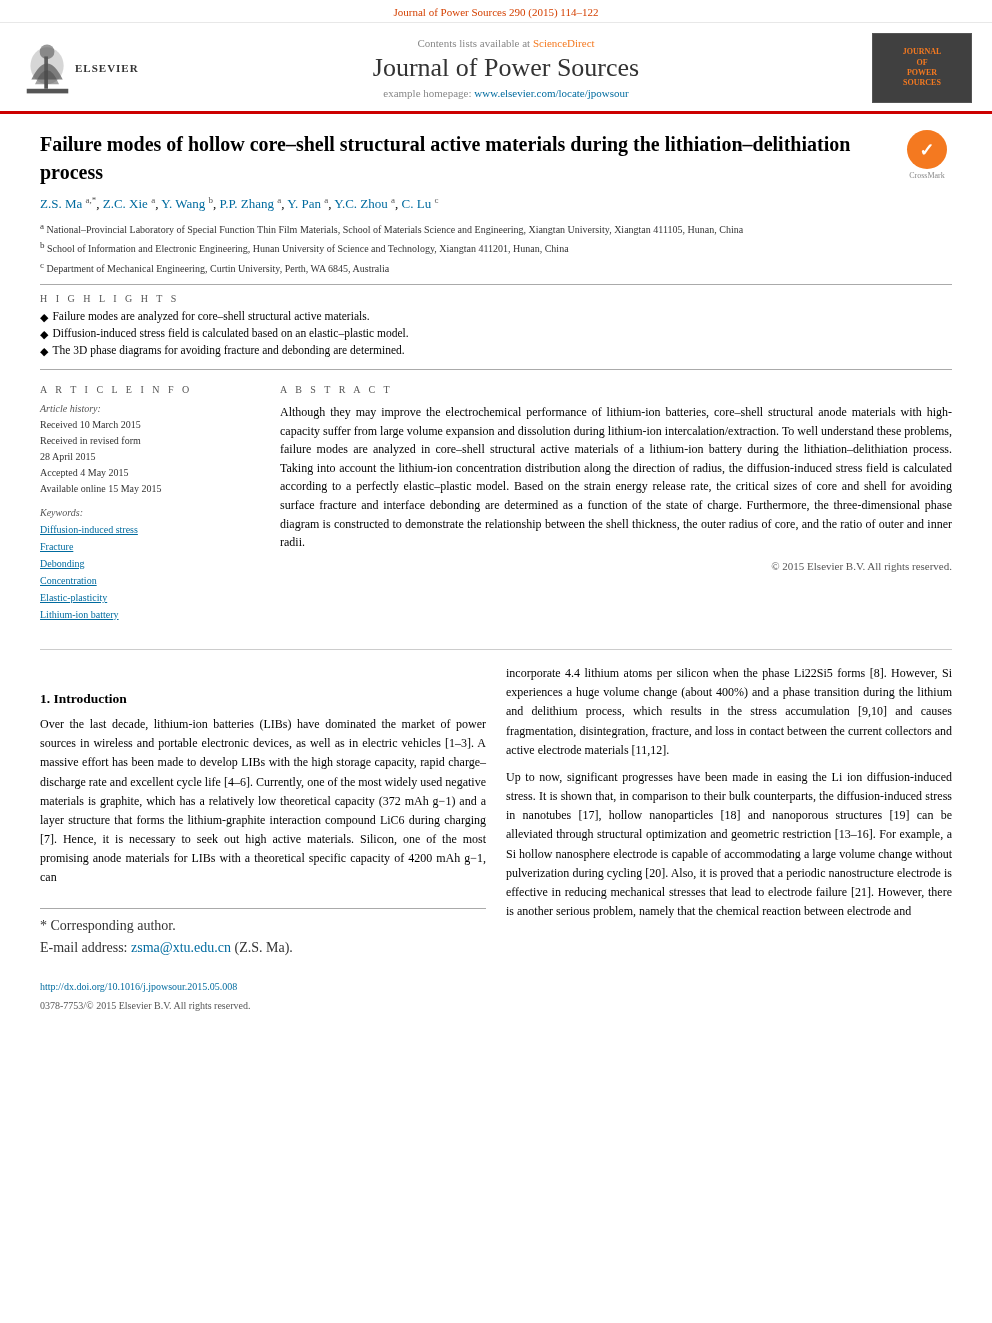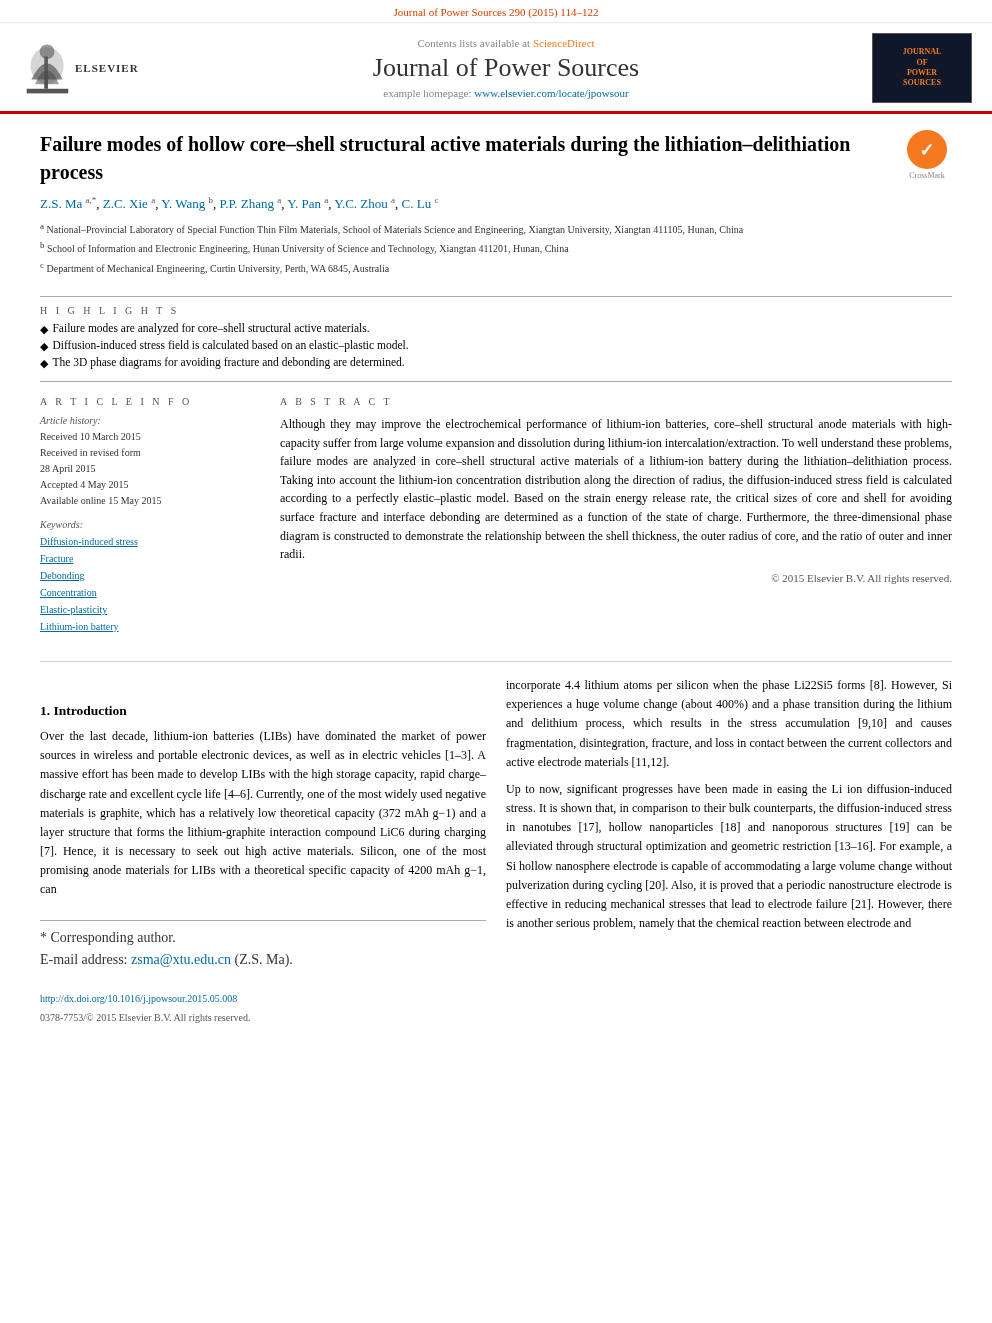--- a/index.html
+++ b/index.html
@@ -71,21 +71,21 @@
       font-size: 11px;
       color: #888;
     }
     .journal-homepage a {
       color: #006b9f;
       text-decoration: none;
     }
     .header-journal-logo {
       width: 100px;
       height: 70px;
-      background: #0f172a;
+      background: #404040;
       display: flex;
       align-items: center;
       justify-content: center;
       color: #f47920;
       font-size: 9px;
       font-weight: bold;
       text-align: center;
       border: 1px solid #555;
     }
     .main-content {
@@ -141,21 +141,21 @@
       font-size: 9px;
       color: #555;
     }
     .author-link {
       color: #006b9f;
       text-decoration: none;
     }
     .affiliations {
       font-size: 10px;
       color: #333;
-      margin-bottom: 20px;
+      margin-bottom: 8px;
       line-height: 1.5;
     }
     .affiliation-line {
       margin-bottom: 2px;
     }
     .affil-letter {
       font-size: 9px;
       vertical-align: super;
     }
     .highlights-section {

